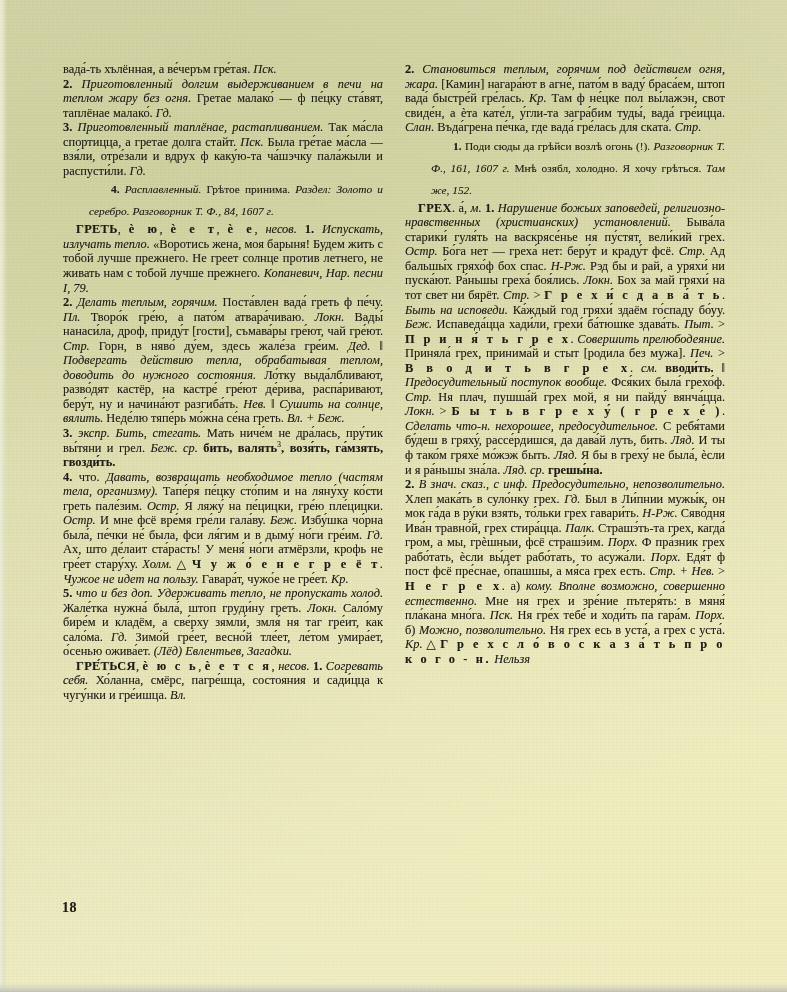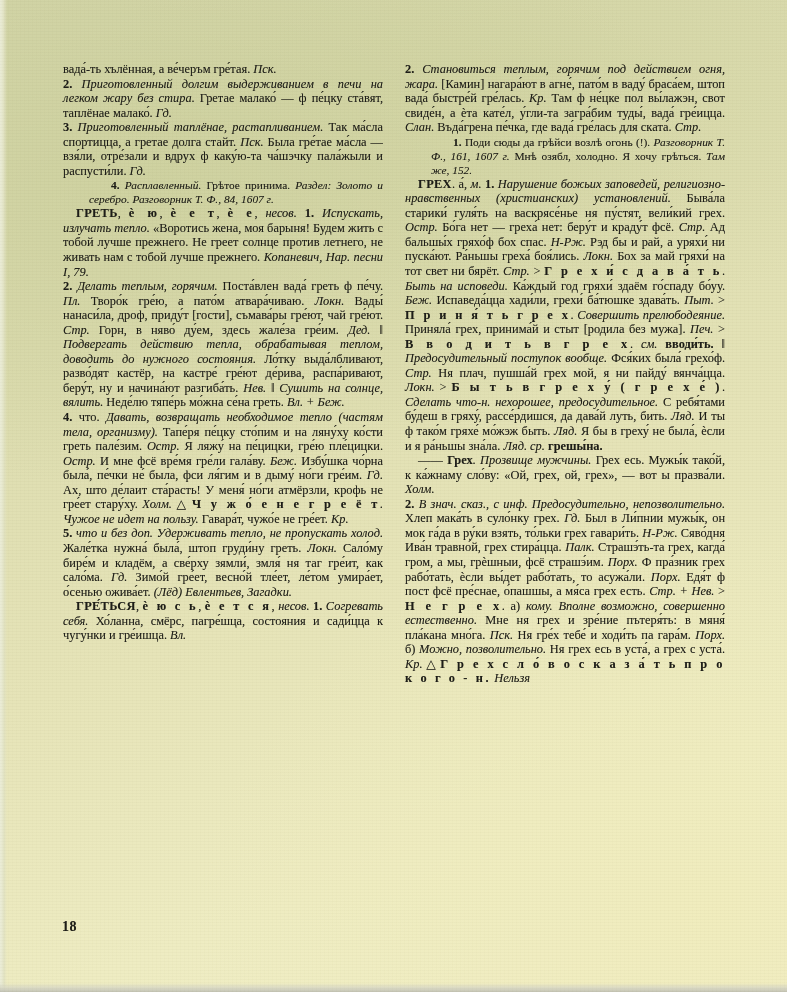--- a/index.html
+++ b/index.html
@@ -77,21 +77,21 @@
     text-align: justify;
   }
   
   .p-flow { text-indent: 0; }
   .p-sense { text-indent: 0; }
   .p-entry { text-indent: 13px; }
   .p-quote {
     margin: 1px 0 1px 0;
     padding-left: 26px;
     font-size: 11.4px;
-    line-height: 14px;
+    line-height: 22px;
     text-indent: 22px;
   }
   .p-sub { text-indent: 13px; }
 
   
   .hw {
     font-weight: bold;
     letter-spacing: 0.3px;
   }
   .it { font-style: italic; }
@@ -101,21 +101,21 @@
     font-weight: bold;
   }
   .sup {
     font-size: 8px;
     vertical-align: super;
     line-height: 0;
   }
   .pg-num {
     position: absolute;
     left: 62px;
-    top: 919px;
+    top: 900px;
     font-size: 14px;
     font-weight: bold;
     letter-spacing: 0.5px;
     z-index: 3;
   }
   
   .col, .pg-num {
     text-shadow: 0 0 0.55px rgba(40,38,20,0.35);
   }
 </style>
@@ -124,33 +124,33 @@
 
 <div class="page">
 
   <div class="edge-left"></div>
   <div class="edge-right"></div>
   <div class="edge-bottom"></div>
 
   <div class="columns">
     <div class="col" id="col-left">
         <p class="p-flow"><span>вада́-ть хълённая, а ве́черъм гре́тая. </span><span class="it">Пск.</span></p>
-        <p class="p-sense"><span class="bold">2. </span><span class="it">Приготовленный долгим выдерживанием в печи на легком жару без стира. </span><span>Гретае малако́ — ф пе́цку ста́вят, таплёнае малако́. </span><span class="it">Гд.</span></p>
+        <p class="p-sense"><span class="bold">2. </span><span class="it">Приготовленный долгим выдерживанием в печи на теплом жару без огня. </span><span>Гретае малако́ — ф пе́цку ста́вят, таплёнае малако́. </span><span class="it">Гд.</span></p>
         <p class="p-sense"><span class="bold">3. </span><span class="it">Приготовленный таплёнае, растапливанием. </span><span>Так ма́сла спортицца, а гретае долга стайт. </span><span class="it">Пск. </span><span>Была гре́тае ма́сла — взя́ли, отре́зали и вдрух ф каку́ю-та ча́шэчку пала́жыли и распусти́ли. </span><span class="it">Гд.</span></p>
         <p class="p-quote"><span class="bold">4. </span><span class="it">Расплавленный. </span><span>Грѣтое принима. </span><span class="it">Раздел: Золото и серебро. Разговорник Т. Ф., 84, 1607 г.</span></p>
         <p class="p-entry"><span class="hw">ГРЕТЬ</span><span>, </span><span class="sp">ѐ ю</span><span>, </span><span class="sp">ѐ е т</span><span>, </span><span class="sp">ѐ е</span><span>, </span><span class="it">несов. </span><span class="bold">1. </span><span class="it">Испускать, излучать тепло. </span><span>«Воротись жена, моя барыня! Будем жить с тобой лучше прежнего. Не греет солнце против летнего, не живать нам с тобой лучше прежнего. </span><span class="it">Копаневич, Нар. песни I, 79.</span></p>
         <p class="p-sense"><span class="bold">2. </span><span class="it">Делать теплым, горячим. </span><span>Поста́влен вада́ греть ф пе́чу. </span><span class="it">Пл. </span><span>Творо́к гре́ю, а пато́м атвара́чиваю. </span><span class="it">Локн. </span><span>Вады́ нанаси́ла, дроф, приду́т [гости], съмава́ры гре́ют, чай гре́ют. </span><span class="it">Стр. </span><span>Горн, в няво́ ду́ем, здесь жале́за гре́им. </span><span class="it">Дед. </span><span>‖ </span><span class="it">Подвергать действию тепла, обрабатывая теплом, доводить до нужного состояния. </span><span>Ло́тку выда́лбливают, разво́дят кастёр, на кастре́ гре́ют де́рива, распа́ривают, беру́т, ну и начина́ют разгиба́ть. </span><span class="it">Нев. </span><span>‖ </span><span class="it">Сушить на солнце, вялить. </span><span>Неде́лю тяпе́рь мо́жна се́на греть. </span><span class="it">Вл. + Беж.</span></p>
+        <p class="p-sense"><span class="bold">3. </span><span class="it">экспр. Бить, стегать. </span><span>Мать ниче́м не дра́лась, пру́тик вы́тяни и грел. </span><span class="it">Беж. ср. </span><span class="bold">бить, валять</span><span class="sup">3</span><span class="bold">, возя́ть, га́мзять, гвозди́ть.</span></p>
         <p class="p-sense"><span class="bold">4. </span><span>что. </span><span class="it">Давать, возвращать необходимое тепло (частям тела, организму). </span><span>Тапе́ря пе́цку сто́пим и на ляну́ху ко́сти греть пале́зим. </span><span class="it">Остр. </span><span>Я ляжу́ на пе́цицки, гре́ю пле́цицки. </span><span class="it">Остр. </span><span>И мне фсё вре́мя гре́ли гала́ву. </span><span class="it">Беж. </span><span>Избу́шка чо́рна была́, пе́чки не́ была, фси ля́гим и в дыму́ но́ги гре́им. </span><span class="it">Гд. </span><span>Ах, што де́лаит ста́расть! У меня́ но́ги атмёрзли, крофь не гре́ет стару́ху. </span><span class="it">Холм. </span><span>△ </span><span class="sp">Ч у ж о́ е   н е   г р е ё т</span><span>. </span><span class="it">Чужое не идет на пользу. </span><span>Гавара́т, чужо́е не гре́ет. </span><span class="it">Кр.</span></p>
         <p class="p-sense"><span class="bold">5. </span><span class="it">что и без доп. Удерживать тепло, не пропускать холод. </span><span>Жале́тка нужна́ была́, штоп груди́ну греть. </span><span class="it">Локн. </span><span>Сало́му бире́м и кладём, а све́рху зямли́, змля́ ня таг гре́ит, как сало́ма. </span><span class="it">Гд. </span><span>Зимо́й гре́ет, весно́й тле́ет, ле́том умира́ет, о́сенью ожива́ет. </span><span class="it">(Лёд) Евлентьев, Загадки.</span></p>
         <p class="p-entry"><span class="hw">ГРЕ́ТЬСЯ</span><span>, </span><span class="sp">ѐ ю с ь</span><span>, </span><span class="sp">ѐ е т с я</span><span>, </span><span class="it">несов. </span><span class="bold">1. </span><span class="it">Согревать себя. </span><span>Хо́ланна, смёрс, пагре́шца, состояния и сади́цца к чугу́нки и гре́ишца. </span><span class="it">Вл.</span></p>
       </div>
     <div class="col" id="col-right">
         <p class="p-sense"><span class="bold">2. </span><span class="it">Становиться теплым, горячим под действием огня, жара. </span><span>[Камин] нагара́ют в агне́, пато́м в ваду́ браса́ем, штоп вада́ быстре́й гре́лась. </span><span class="it">Кр. </span><span>Там ф не́цке пол вы́лажэн, свот свиде́н, а ѐта кате́л, у́гли-та загра́бим туды́, вада́ гре́ицца. </span><span class="it">Слан. </span><span>Въда́грена пе́чка, где вада́ гре́лась для ската́. </span><span class="it">Стр.</span></p>
         <p class="p-quote"><span class="bold">1. </span><span>Поди сюды да грѣйси возлѣ огонь (!). </span><span class="it">Разговорник Т. Ф., 161, 1607 г. </span><span>Мнѣ озябл, холодно. Я хочу грѣться. </span><span class="it">Там же, 152.</span></p>
         <p class="p-entry"><span class="hw">ГРЕХ</span><span>. </span><span>а́</span><span>, </span><span class="it">м. </span><span class="bold">1. </span><span class="it">Нарушение божьих заповедей, религиозно-нравственных (христианских) установлений. </span><span>Быва́ла старики́ гуля́ть на васкрясе́нье ня пу́стят, вели́кий грех. </span><span class="it">Остр. </span><span>Бо́га нет — греха́ нет: беру́т и краду́т фсё. </span><span class="it">Стр. </span><span>Ад бальшы́х гряхо́ф бох спас. </span><span class="it">Н-Рж. </span><span>Рэд бы и рай, а уряхи́ ни пуска́ют. Ра́ньшы греха́ боя́лись. </span><span class="it">Локн. </span><span>Бох за май гряхи́ на тот свет ни бярёт. </span><span class="it">Стр. </span><span>&gt; </span><span class="sp">Г р е х и́   с д а в а́ т ь</span><span>. </span><span class="it">Быть на исповеди. </span><span>Ка́ждый год гряхи́ здаём го́спаду бо́уу. </span><span class="it">Беж. </span><span>Испаведа́цца хади́ли, грехи́ ба́тюшке здава́ть. </span><span class="it">Пыт. </span><span>&gt; </span><span class="sp">П р и н я́ т ь   г р е х</span><span>. </span><span class="it">Совершить прелюбодеяние. </span><span>Приняла́ грех, принима́й и стыт [родила без мужа]. </span><span class="it">Печ. </span><span>&gt; </span><span class="sp">В в о д и т ь   в   г р е х</span><span>. </span><span class="it">см. </span><span class="bold">вводи́ть. </span><span>‖ </span><span class="it">Предосудительный поступок вообще. </span><span>Фся́ких была́ грехо́ф. </span><span class="it">Стр. </span><span>Ня плач, пушша́й грех мой, я ни пайду́ вянча́цца. </span><span class="it">Локн. </span><span>&gt; </span><span class="sp">Б ы т ь   в   г р е х у́   ( г р е х е́ )</span><span>. </span><span class="it">Сделать что-н. нехорошее, предосудительное. </span><span>С ребя́тами бу́деш в гряху́, рассе́рдишся, да дава́й луть, бить. </span><span class="it">Ляд. </span><span>И ты ф тако́м гряхе́ мо́жэж быть. </span><span class="it">Ляд. </span><span>Я бы в греху́ не была́, ѐсли и я ра́ньшы зна́ла. </span><span class="it">Ляд. ср. </span><span class="bold">грешы́на.</span></p>
-        <p class="p-sub"><span>—— </span><span class="bold">Грех</span><span>. </span><span class="it">Прозвище мужчины. </span><span>Грех есь. Мужы́к тако́й, к ка́жнаму сло́ву: «Ой, грех, ой, грех», — вот ы празва́ли. </span><span class="it">Холм.</span></p>
         <p class="p-sense"><span class="bold">2. </span><span class="it">В знач. сказ., с инф. Предосудительно, непозволительно. </span><span>Хлеп мака́ть в суло́нку грех. </span><span class="it">Гд. </span><span>Был в Ли́пнии мужы́к, он мок га́да в ру́ки взять, то́льки грех гавари́ть. </span><span class="it">Н-Рж. </span><span>Сяво́дня Ива́н травно́й, грех стира́цца. </span><span class="it">Палк. </span><span>Страшэ́ть-та грех, кагда́ гром, а мы, грѐшныи, фсё страшэ́им. </span><span class="it">Порх. </span><span>Ф пра́зник грех рабо́тать, ѐсли вы́дет рабо́тать, то асужа́ли. </span><span class="it">Порх. </span><span>Едя́т ф пост фсё пре́снае, о́пашшы, а мя́са грех есть. </span><span class="it">Стр. + Нев. </span><span>&gt; </span><span class="sp">Н е   г р е х</span><span>. а) </span><span class="it">кому. Вполне возможно, совершенно естественно. </span><span>Мне ня грех и зре́ние пътеря́ть: в мяня́ пла́кана мно́га. </span><span class="it">Пск. </span><span>Ня гре́х тебе́ и ходи́ть па гара́м. </span><span class="it">Порх. </span><span>б) </span><span class="it">Можно, позволительно. </span><span>Ня грех есь в уста́, а грех с уста́. </span><span class="it">Кр. </span><span>△ </span><span class="sp">Г р е х   с л о́ в о   с к а з а́ т ь   п р о   к о г о - н.</span><span> </span><span class="it">Нельзя</span></p>
       </div>
   </div>
 
   <div class="pg-num">18</div>
 
 </div>
 
 </body></html>

